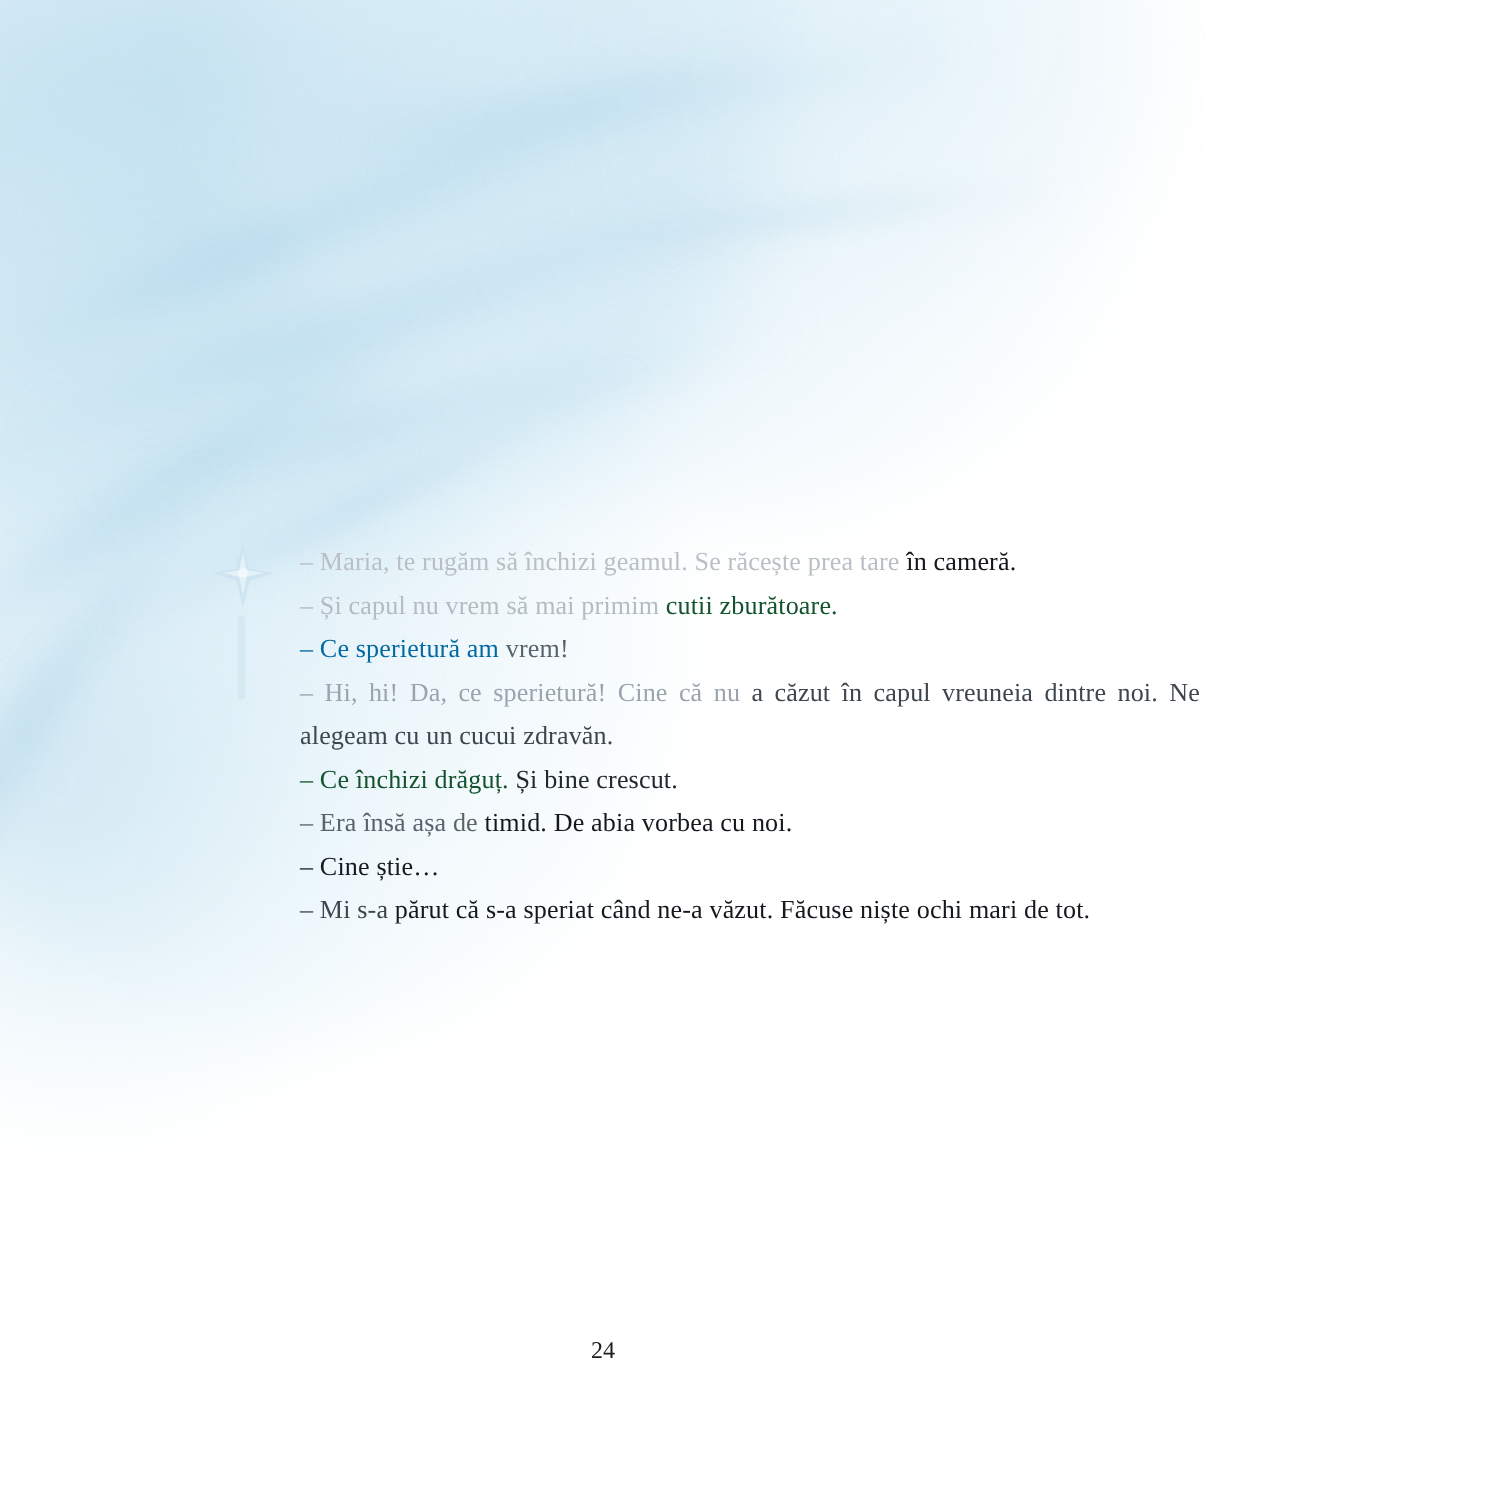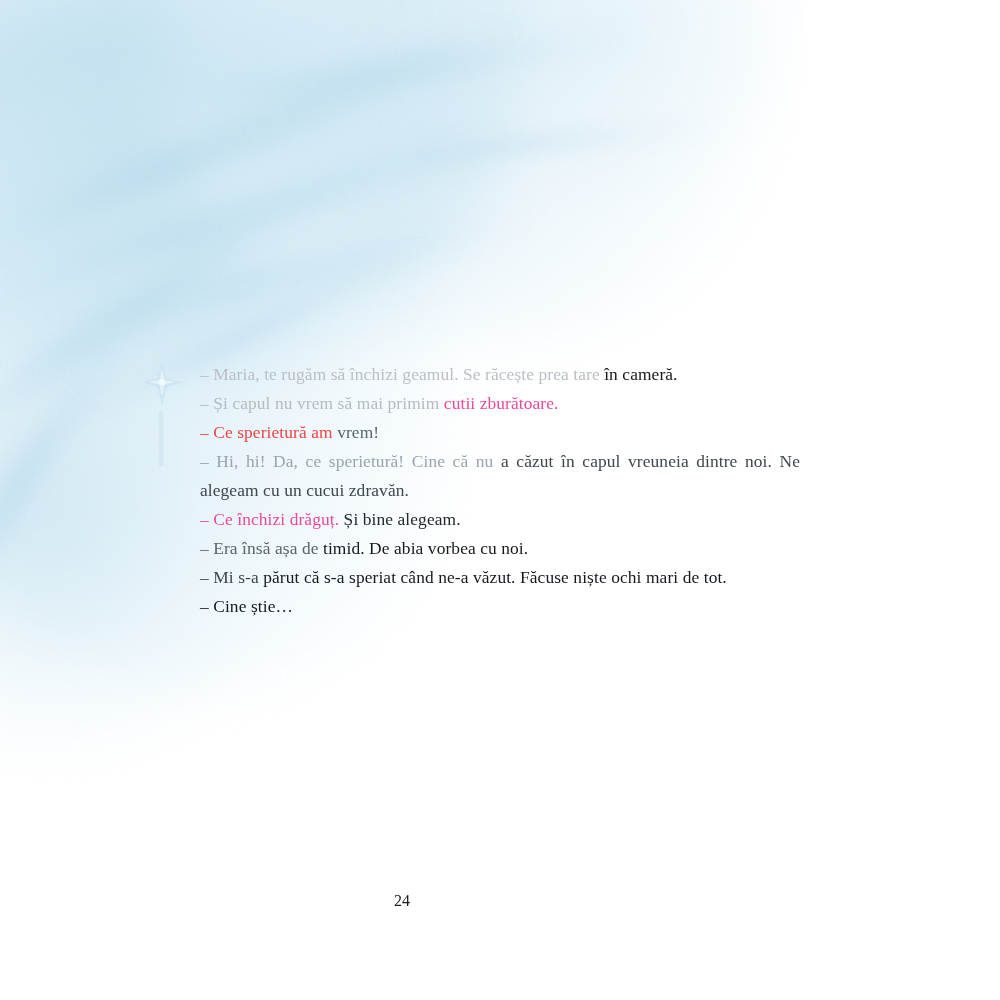--- a/index.html
+++ b/index.html
@@ -111,23 +111,23 @@
     font-size: 17.4px;
     line-height: 29px;
     color: #1d1d1b;
     text-align: justify;
     text-justify: inter-word;
     letter-spacing: 0.1px;
   }
   
   .fade-1 { color: #b9bfc4; }
   .fade-2 { color: #b4bbc1; }
-  .fade-3 { color: #ef4444; }
+  .fade-3 { color: #0369a1; }
   .fade-4 { color: #9aa4ad; }
-  .fade-5 { color: #ec4899; margin-top: 27px; }
+  .fade-5 { color: #14532d; margin-top: 27px; }
   .fade-6 { color: #59636c; }
   .fade-7 { color: #3e464e; }
   .fade-8 { color: #23282d; }
   .fade-9 { color: #15191d; }
 
   .para .tail { color: #14181c; }
 
   .page-number {
     position: absolute;
     left: 0;
@@ -183,32 +183,32 @@
 
     <p class="para">
       <span class="fade-3">– Ce sperietură am </span><span class="fade-6">vrem!</span>
     </p>
 
     <p class="para">
       <span class="fade-4">– Hi, hi! Da, ce sperietură! Cine că nu </span><span class="fade-7">a căzut în capul vreuneia dintre noi. Ne alegeam cu un cucui zdravăn.</span>
     </p>
 
     <p class="para">
-      <span class="fade-5">– Ce închizi drăguț. </span><span class="fade-8">Și bine alegeam.</span>
+      <span class="fade-5">– Ce închizi drăguț. </span><span class="fade-8">Și bine crescut.</span>
     </p>
 
     <p class="para">
       <span class="fade-6">– Era însă așa de </span><span class="fade-9">timid. De abia vorbea cu noi.</span>
     </p>
 
     <p class="para">
+      <span class="fade-9"></span><span class="fade-9">– Cine știe…</span>
+    </p>
+
+    <p class="para">
       <span class="fade-7">– Mi s-a </span><span class="fade-9">părut că s-a speriat când ne-a văzut. Făcuse niște ochi mari de tot.</span>
     </p>
 
-    <p class="para">
-      <span class="fade-9"></span><span class="fade-9">– Cine știe…</span>
-    </p>
-
   </div>
 
   <div class="page-number">24</div>
 
 </div>
 
 </body></html>

